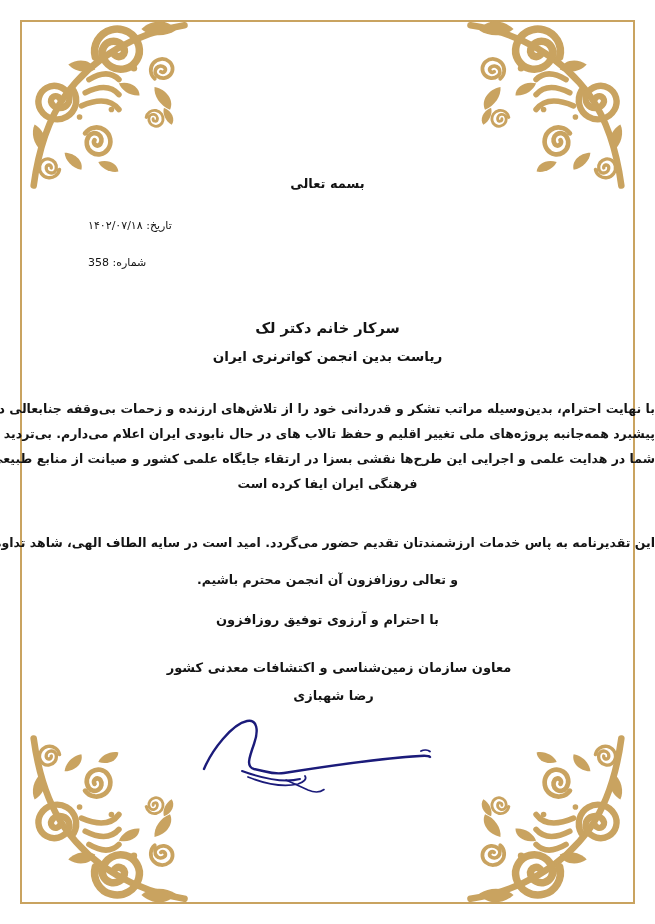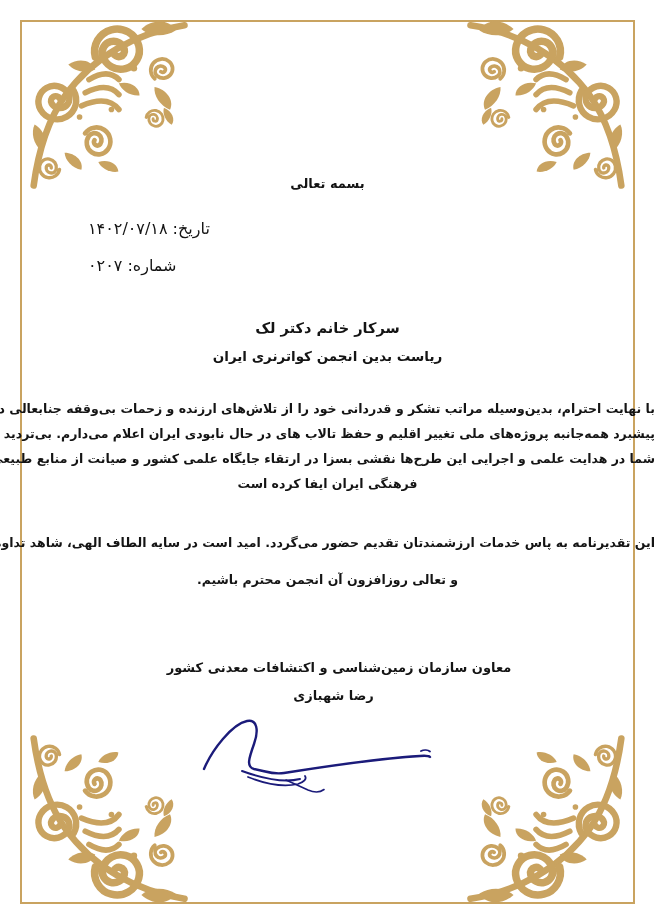--- a/index.html
+++ b/index.html
@@ -28,21 +28,21 @@
   }
   .corner.tl{top:14px;left:14px;}
   .corner.tr{top:14px;right:14px;transform:scaleX(-1);}
   .corner.bl{bottom:14px;left:14px;transform:scaleY(-1);}
   .corner.br{bottom:14px;right:14px;transform:scale(-1,-1);}
 
   .txt{position:absolute;white-space:nowrap;}
   .center{left:0;right:0;text-align:center;}
 
   .bismillah{top:176px;font-size:13px;font-weight:bold;}
-  .meta{position:absolute;left:88px;font-size:16px;font-weight:normal;}
+  .meta{position:absolute;left:88px;font-size:11px;font-weight:normal;}
   .meta.date{top:219px;}
   .meta.number{top:256px;}
 
   .recipient-name{top:320px;font-size:14.5px;font-weight:bold;}
   .recipient-title{top:348px;font-size:13.5px;font-weight:bold;}
 
   .bodyline{font-size:12.5px;font-weight:bold;line-height:25px;}
   .p1l0{top:396px;} .p1l1{top:421px;} .p1l2{top:446px;} .p1l3{top:471px;}
   .p2l0{top:530px;} .p2l1{top:555px;margin-top:12px;}
 
@@ -102,33 +102,34 @@
   <svg class="corner bl" viewBox="0 0 190 190">
       <use href="#corner-orn"></use>
     </svg>
   <svg class="corner br" viewBox="0 0 190 190">
       <use href="#corner-orn"></use>
     </svg>
 
   <div class="txt center bismillah">بسمه تعالی</div>
 
   <div class="txt meta date">تاریخ: ۱۴۰۲/۰۷/۱۸</div>
-  <div class="txt meta number">شماره: ۰۲۰۷</div>
+  <div class="txt meta number">شماره: 358</div>
 
   <div class="txt center recipient-name">سرکار خانم دکتر لک</div>
   <div class="txt center recipient-title">ریاست بدین انجمن کواترنری ایران</div>
 
   <div class="txt center bodyline p1l0">با نهایت احترام، بدین‌وسیله مراتب تشکر و قدردانی خود را از تلاش‌های ارزنده و زحمات بی‌وقفه جنابعالی در راستای</div>
   <div class="txt center bodyline p1l1">پیشبرد همه‌جانبه پروژه‌های ملی تغییر اقلیم و حفظ تالاب های در حال نابودی ایران اعلام می‌دارم. بی‌تردید همت والای</div>
   <div class="txt center bodyline p1l2">شما در هدایت علمی و اجرایی این طرح‌ها نقشی بسزا در ارتقاء جایگاه علمی کشور و صیانت از منابع طبیعی و میراث</div>
   <div class="txt center bodyline p1l3">فرهنگی ایران ایفا کرده است</div>
 
   <div class="txt center bodyline p2l0">این تقدیرنامه به پاس خدمات ارزشمندتان تقدیم حضور می‌گردد. امید است در سایه الطاف الهی، شاهد تداوم موفقیت‌ها</div>
   <div class="txt center bodyline p2l1">و تعالی روزافزون آن انجمن محترم باشیم.</div>
 
+  <div class="txt center closing">با احترام و آرزوی توفیق روزافزون</div>
 
   <div class="txt center signer-title">معاون سازمان زمین‌شناسی و اکتشافات معدنی کشور</div>
   <div class="txt center signer-name">رضا شهبازی</div>
 
   <svg class="signature" viewBox="0 0 265 80">
     <g fill="none" stroke="currentColor" stroke-linecap="round" stroke-linejoin="round">
       <path d="M14,55 C22,36 42,10 57,7 C67,5 69,16 64,30 C59,44 56,53 64,55 C76,57 82,61 94,59 C138,52 198,44 230,42 C236,41.5 239,42 240,43" stroke-width="2.4"></path>
       <path d="M231,37 c3,-1.5 7,-1 9,0.5" stroke-width="1.8"></path>
       <path d="M52,57 C74,65 94,69 110,65" stroke-width="2"></path>
       <path d="M58,63 C78,71 96,73 108,70 C114,68 117,65 115,62" stroke-width="1.8"></path>

